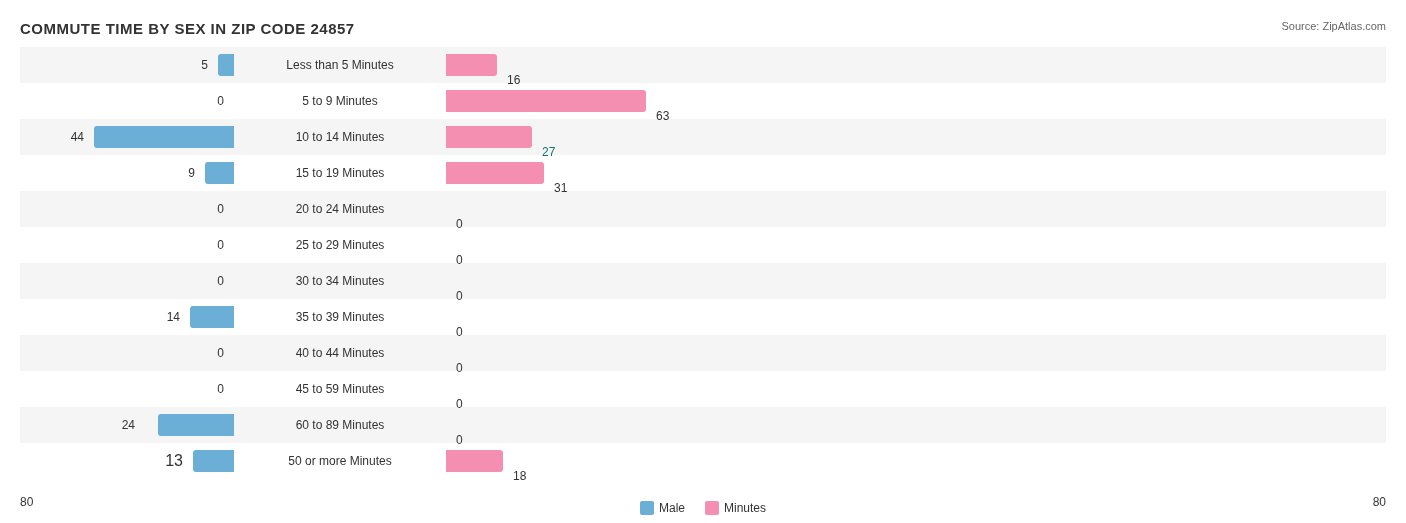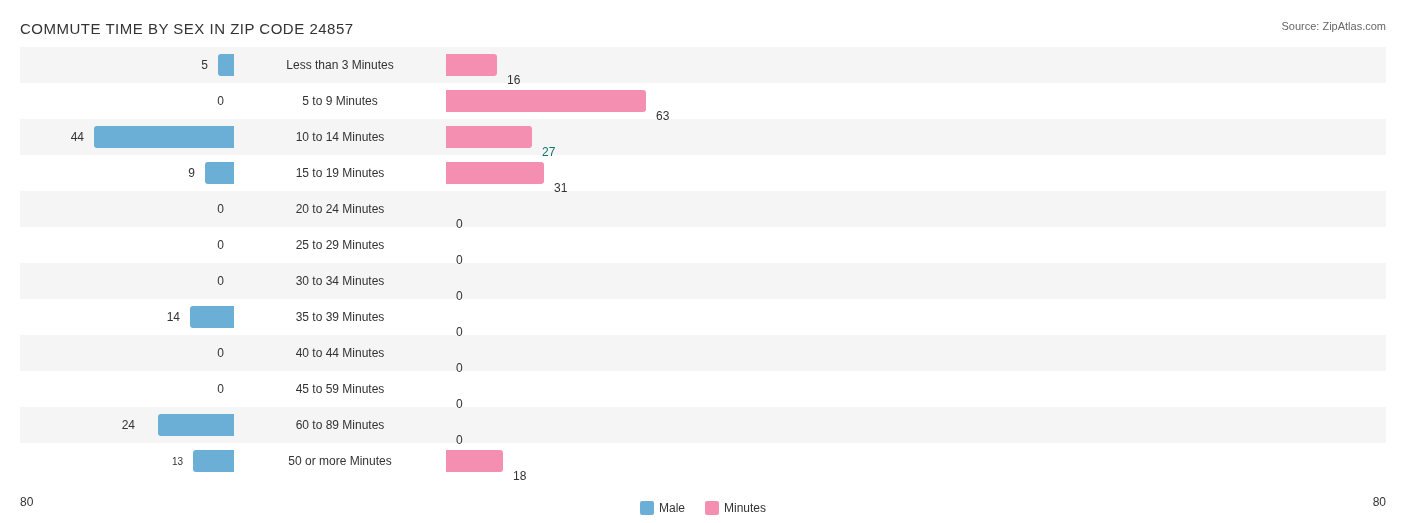--- a/index.html
+++ b/index.html
@@ -12,21 +12,21 @@
       position: relative;
     }
     .chart-container {
       width: 1406px;
       height: 523px;
       padding: 20px 20px 40px 20px;
       position: relative;
     }
     .title {
       font-size: 15px;
-      font-weight: normal;
+      font-weight: bold;
       color: #333;
       margin-bottom: 10px;
       text-transform: uppercase;
       letter-spacing: 0.5px;
     }
     .source {
       position: absolute;
       top: 20px;
       right: 20px;
       font-size: 11px;
@@ -149,21 +149,21 @@
 <div class="chart-container">
   <div class="title">COMMUTE TIME BY SEX IN ZIP CODE 24857</div>
   <div class="source">Source: ZipAtlas.com</div>
   <div class="chart-area" id="chart-area">
 
   <div class="row" style="background: rgb(245, 245, 245);">
       <div class="left-section" style="width:220px;">
         <div class="bar-left" style="width:16px;"></div>
         <span class="value-left" style="position:absolute; right:24px; z-index:3; font-size:12px; color:#333;">5</span>
       </div>
-      <div class="center-label">Less than 3 Minutes</div>
+      <div class="center-label">Less than 5 Minutes</div>
       <div class="right-section" style="width:220px;">
         <div class="bar-right" style="width:51px;"></div>
         <span class="value-right" style="position:absolute; left:59px; z-index:3; font-size:12px; color:#333;">16</span>
       </div>
     </div>
       <div class="row" style="background: rgb(255, 255, 255);">
       <div class="left-section" style="width:220px;">
 
         <span class="value-left" style="position:absolute; right:8px; z-index:3; font-size:12px; color:#333;">0</span>
       </div>
@@ -268,21 +268,21 @@
       </div>
       <div class="center-label">60 to 89 Minutes</div>
       <div class="right-section" style="width:220px;">
 
         <span class="value-right" style="position:absolute; left:8px; z-index:3; font-size:12px; color:#333;">0</span>
       </div>
     </div>
       <div class="row" style="background: rgb(255, 255, 255);">
       <div class="left-section" style="width:220px;">
         <div class="bar-left" style="width:41px;"></div>
-        <span class="value-left" style="position:absolute; right:49px; z-index:3; font-size:10px; color:#333;">13</span>
+        <span class="value-left" style="position:absolute; right:49px; z-index:3; font-size:16px; color:#333;">13</span>
       </div>
       <div class="center-label">50 or more Minutes</div>
       <div class="right-section" style="width:220px;">
         <div class="bar-right" style="width:57px;"></div>
         <span class="value-right" style="position:absolute; left:65px; z-index:3; font-size:12px; color:#333;">18</span>
       </div>
     </div>
     </div>
   <div class="bottom-area">
     <div class="axis-labels">

